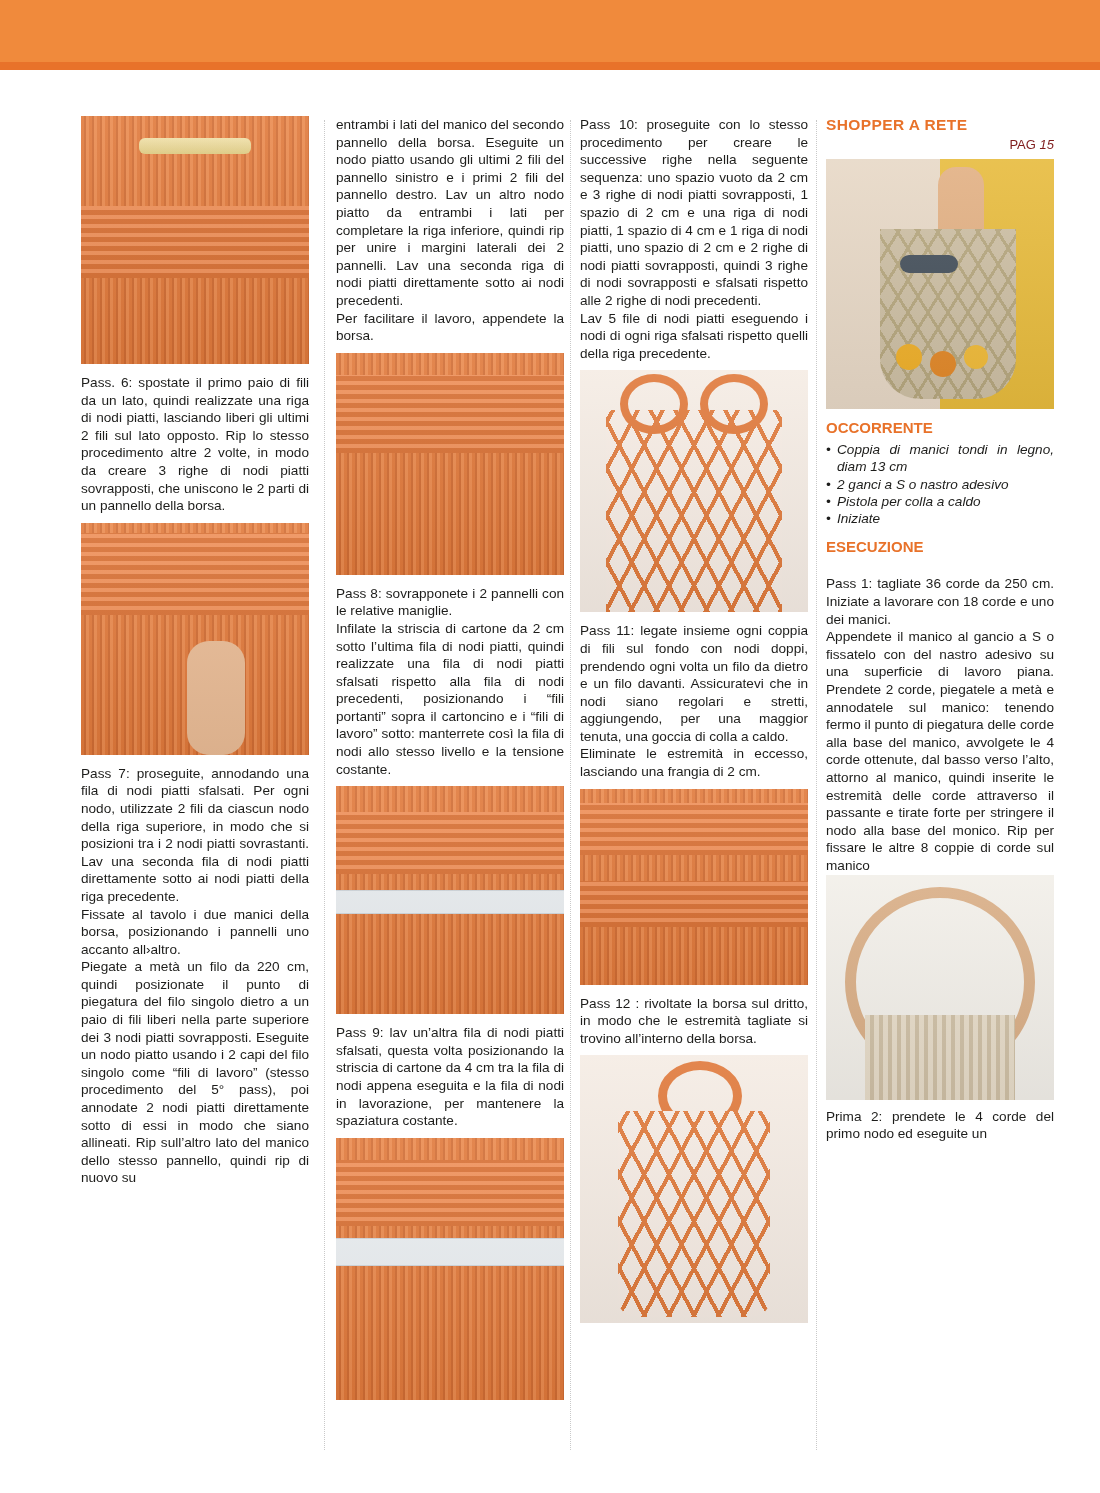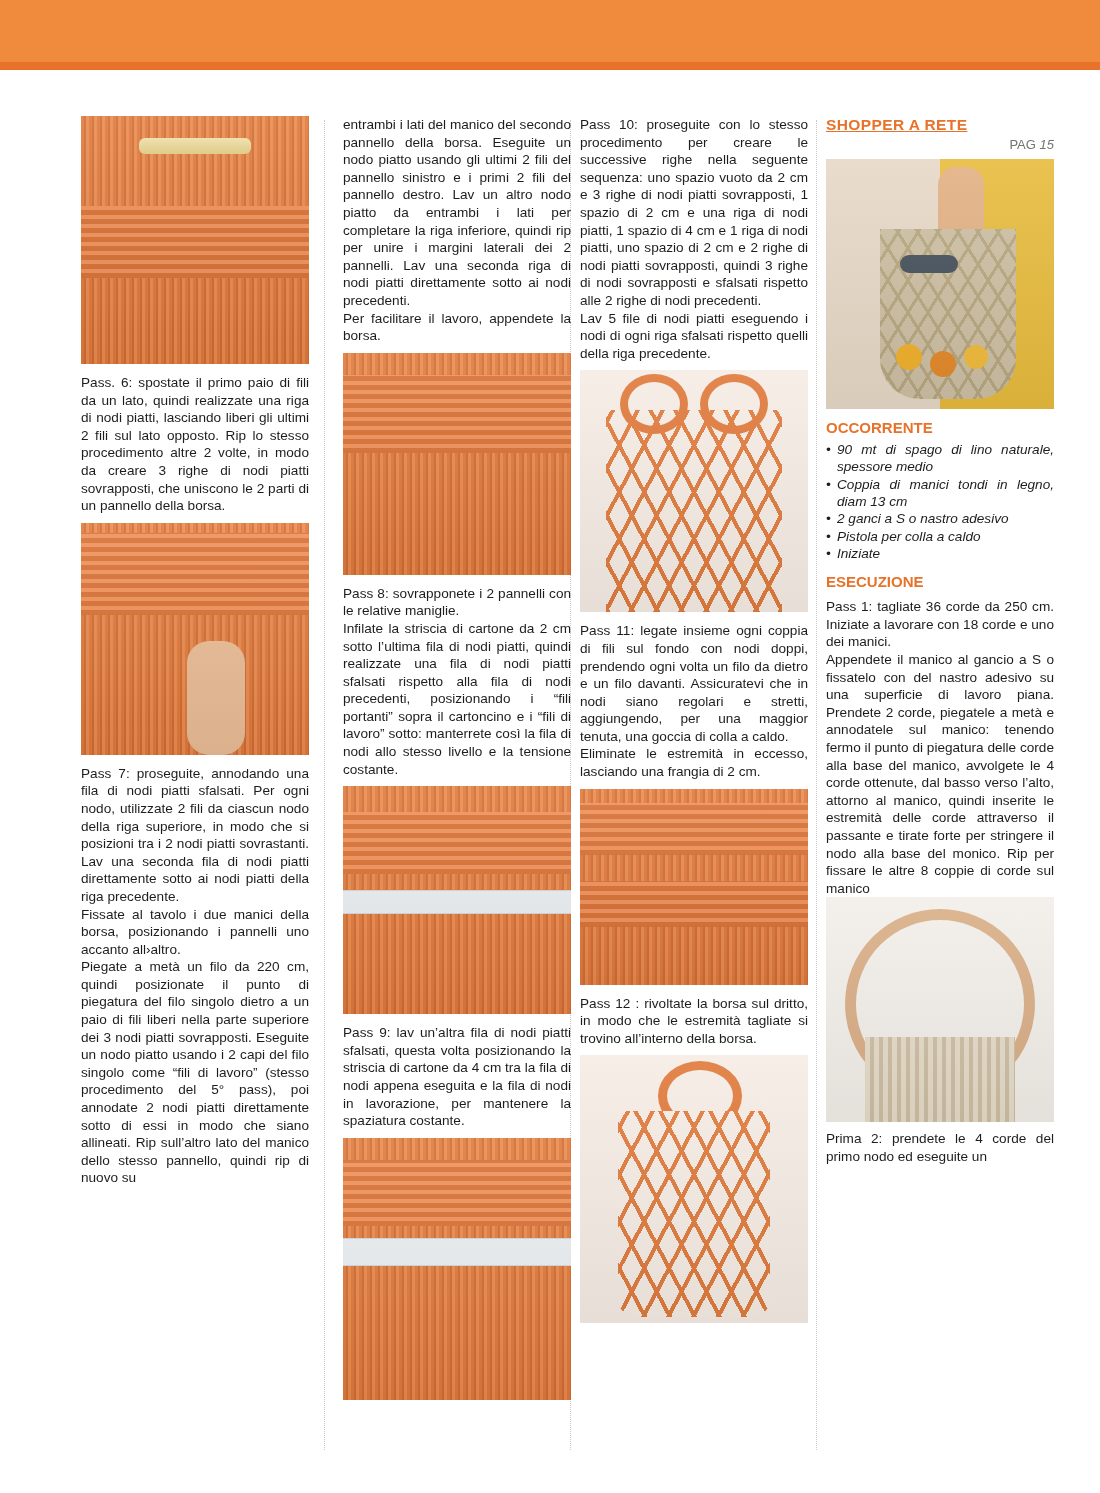--- a/index.html
+++ b/index.html
@@ -24,21 +24,21 @@
     position:absolute;left:0;top:70px;width:1100px;height:1423px;
   }
   
   .col{
     position:absolute;top:46px;
     font-size:13.6px;line-height:17.6px;
     text-align:justify;
     color:#1d1d1b;
   }
   .col1{left:81px;width:228px;}
-  .col2{left:343px;width:228px;}
+  .col2{left:336px;width:228px;}
   .col3{left:580px;width:228px;}
   .col4{left:826px;width:228px;}
   .col-rule{
     position:absolute;top:50px;width:0;height:1330px;
     border-left:1px dotted #c9c9c9;
   }
   .r1{left:324px;}
   .r2{left:570px;}
   .r3{left:816px;}
 
@@ -91,24 +91,23 @@
   }
   .vignette{
     position:absolute;inset:0;
     background:linear-gradient(180deg,rgba(255,255,255,.10),rgba(0,0,0,.06));
   }
 
   
   .kicker{
     color:#e8722a;font-weight:bold;font-size:15.5px;letter-spacing:.4px;
     margin-bottom:2px;
-    text-decoration:underline;
   }
   .pagnum{
-    text-align:right;font-size:13px;color:#737373;margin-bottom:6px;
+    text-align:right;font-size:13px;color:#7f1d1d;margin-bottom:6px;
   }
   .pagnum i{font-style:italic;}
   .head-orange{
     color:#e8722a;font-weight:bold;font-size:15px;margin:10px 0 4px 0;
   }
   ul.mat{margin:0;padding:0;list-style:none;}
   ul.mat li{
     font-style:italic;font-size:13.6px;line-height:17.4px;
     text-align:justify;padding-left:11px;position:relative;
   }
@@ -271,29 +270,28 @@
       <div class="bag"></div>
       <div class="glasses"></div>
       <div class="fruit"></div>
       <div class="fruit2"></div>
       <div class="fruit3"></div>
       <div class="vignette"></div>
     </div>
 
     <div class="head-orange">OCCORRENTE</div>
     <ul class="mat">
-      <li>90 mt di spago di lino naturale, spessore medio</li>
       <li>Coppia di manici tondi in legno, diam 13 cm</li>
       <li>2 ganci a S o nastro adesivo</li>
       <li>Pistola per colla a caldo</li>
       <li>Iniziate</li>
     </ul>
 
     <div class="head-orange">ESECUZIONE</div>
-    <p class="para" style="margin-top:8px;"><span class="pass">Pass 1:</span><span> tagliate 36 corde da 250 cm. Iniziate a lavorare con 18 corde e uno dei manici.</span></p>
+    <p class="para" style="margin-top:20px;"><span class="pass">Pass 1:</span><span> tagliate 36 corde da 250 cm. Iniziate a lavorare con 18 corde e uno dei manici.</span></p>
     <p class="para">Appendete il manico al gancio a S o fissatelo con del nastro adesivo su una superficie di lavoro piana. Prendete 2 corde, piegatele a metà e annodatele sul manico: tenendo fermo il punto di piegatura delle corde alla base del manico, avvolgete le 4 corde ottenute, dal basso verso l’alto, attorno al manico, quindi inserite le estremità delle corde attraverso il passante e tirate forte per stringere il nodo alla base del monico. Rip per fissare le altre 8 coppie di corde sul manico</p>
 
     <div class="ring-photo">
       <div class="ring"></div>
       <div class="ring-fringe"></div>
       <div class="vignette"></div>
     </div>
 
     <p class="para" style="margin-top:8px;"><span class="pass">Prima 2:</span><span> prendete le 4 corde del primo nodo ed eseguite un</span></p>
   </div>

